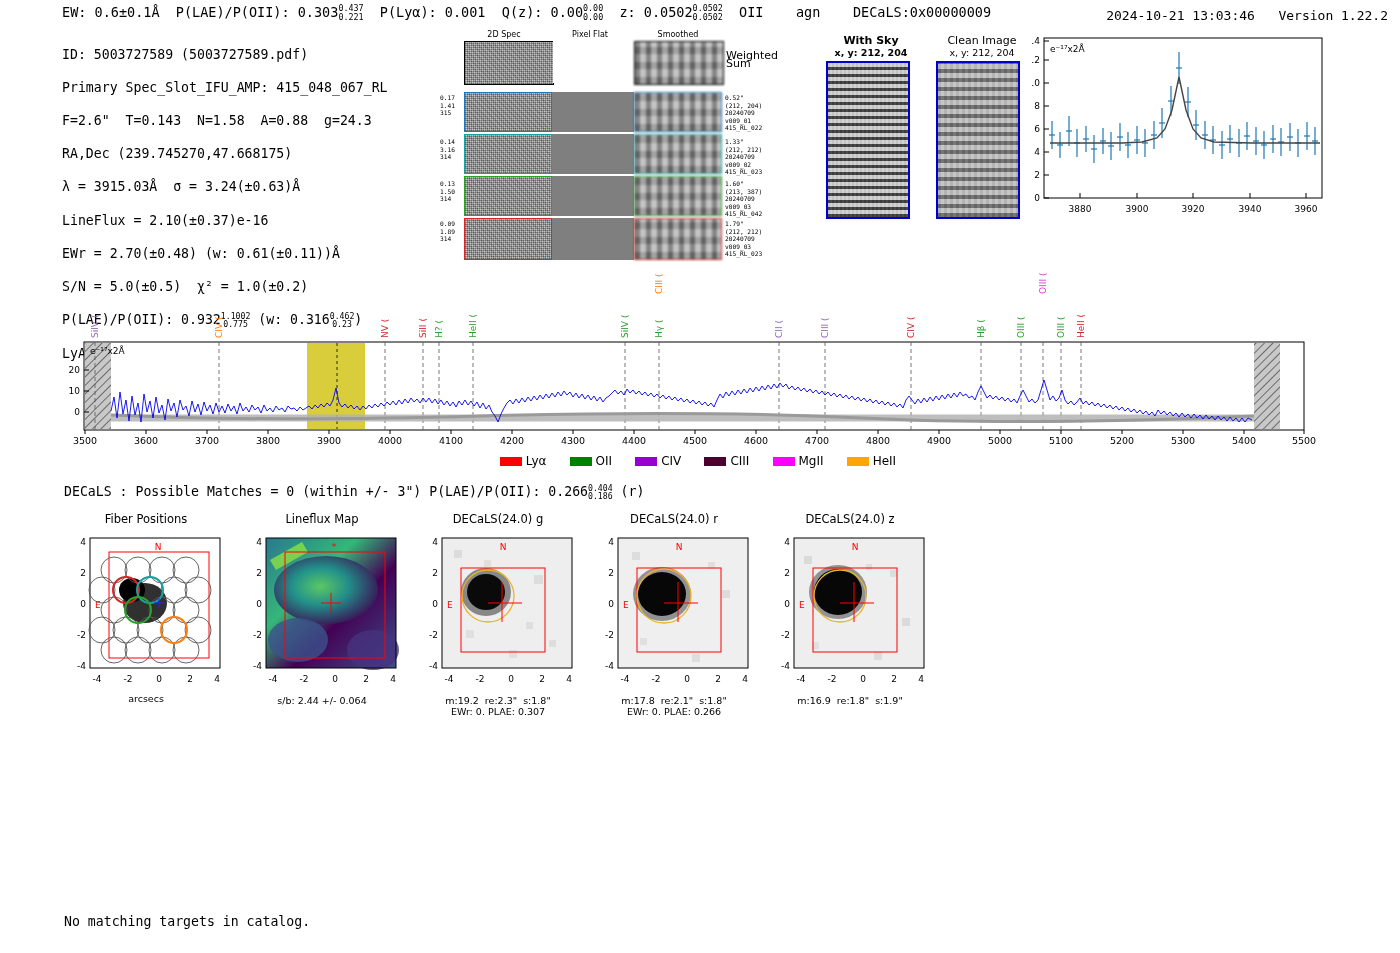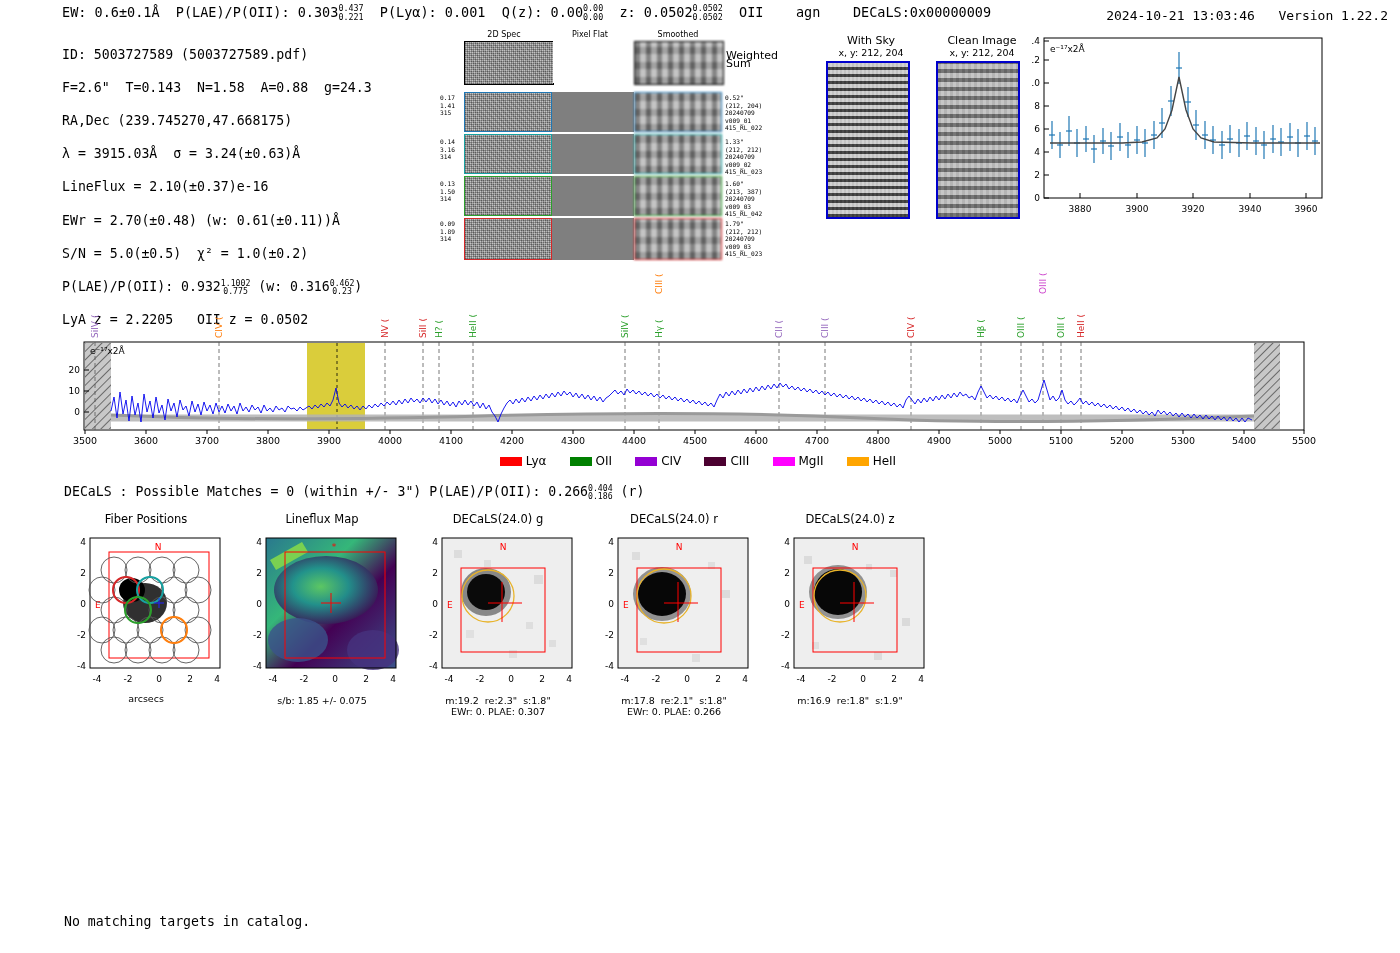--- a/index.html
+++ b/index.html
@@ -67,20 +67,21 @@
   <span>agn</span>&nbsp;&nbsp;&nbsp;
   <span>DECaLS:0x00000009</span>
 </div>
 <div class="abs mono" id="header-date">
   <span>2024-10-21 13:03:46</span>&nbsp;&nbsp;
   <span>Version 1.22.2</span>
 </div>
 
 <div class="abs mono" id="info-block">
 <div>ID: 5003727589 (5003727589.pdf)</div>
+<div>Primary Spec_Slot_IFU_AMP: 415_048_067_RL</div>
 <div>F=2.6"  T=0.143  N=1.58  A=0.88  g=24.3</div>
 <div>RA,Dec (239.745270,47.668175)</div>
 <div>λ = 3915.03Å  σ = 3.24(±0.63)Å</div>
 <div>LineFlux = 2.10(±0.37)e-16</div>
 <div>EWr = 2.70(±0.48) (w: 0.61(±0.11))Å</div>
 <div>S/N = 5.0(±0.5)  χ² = 1.0(±0.2)</div>
 <div><span>P(LAE)/P(OII): 0.932</span><span class="supsub"><span>1.1002</span><br><span>0.775</span></span> <span>(w: 0.316</span><span class="supsub"><span>0.462</span><br><span>0.23</span></span><span>)</span></div>
 <div>LyA z = 2.2205   OII z = 0.0502</div>
 </div>
 
@@ -138,21 +139,21 @@
   <div class="abs noise" style="left:24px;top:188px;width:88px;height:42px;border:1.6px solid #d62728;box-sizing:border-box;"></div>
   <div class="abs" style="left:112px;top:188px;width:82px;height:42px;background:#7f7f7f;"></div>
   <div class="abs smooth" style="left:194px;top:188px;width:88px;height:42px;border:1.6px solid #d62728;box-sizing:border-box;"></div>
   <div class="abs mono rowtext" style="left:285px;top:190px;width:50px;">1.79"
 (212, 212)
 20240709
 v009_03
 415_RL_023</div>
 </div>
 
-<div class="abs" style="top:34px;left:826px;width:90px;">
+<div class="abs" style="top:34px;left:826px;width:90px;font-weight:bold;">
   <div class="sans cut-title" style="font-size:11px;">With Sky</div>
   <div class="sans cut-title" style="font-size:9.5px;">x, y: 212, 204</div>
   <div class="cutout" style="margin-top:3px;width:84px;height:158px;border:2px solid #0000cc;box-sizing:border-box;"></div>
 </div>
 <div class="abs" style="top:34px;left:932px;width:100px;">
   <div class="sans cut-title" style="font-size:11px;">Clean Image</div>
   <div class="sans cut-title" style="font-size:9.5px;">x, y: 212, 204</div>
   <div class="cutclean" style="margin-top:3px;width:84px;height:158px;border:2px solid #0000cc;box-sizing:border-box;margin-left:4px;"></div>
 </div>
 
@@ -535,21 +536,21 @@
         <text x="66" y="152" text-anchor="middle">-2</text>
       <text x="97" y="152" text-anchor="middle">0</text>
         <text x="128" y="152" text-anchor="middle">2</text>
       <text x="155" y="152" text-anchor="middle">4</text>
     </g>
     <rect x="47" y="22" width="100" height="106" fill="none" stroke="#ff0000"></rect>
     <text x="96" y="20" font-size="9" fill="#ff0000" text-anchor="middle" font-family="DejaVu Sans, sans-serif">*</text>
     <line x1="83" y1="73" x2="103" y2="73" stroke="#ff0000"></line>
       <line x1="93" y1="63" x2="93" y2="83" stroke="#ff0000"></line>
   </svg>
-  <div class="sans caption" style="margin-top:-4px;">s/b: 1.85 +/- 0.075</div>
+  <div class="sans caption" style="margin-top:-4px;">s/b: 2.44 +/- 0.064</div>
 </div>
 
 <div class="abs" style="top:512px;left:414px;width:168px;">
   <div class="sans cut-title">DECaLS(24.0) g</div>
   <svg width="168" height="165" viewBox="0 0 168 165" style="margin-top:4px;">
     <rect x="28" y="8" width="130" height="130" fill="#eeeeee"></rect>
     <g opacity="0.35">
       <rect x="40" y="20" width="8" height="8" fill="#bbb"></rect>
         <rect x="70" y="30" width="7" height="7" fill="#c5c5c5"></rect>
       <rect x="120" y="45" width="9" height="9" fill="#bdbdbd"></rect>

